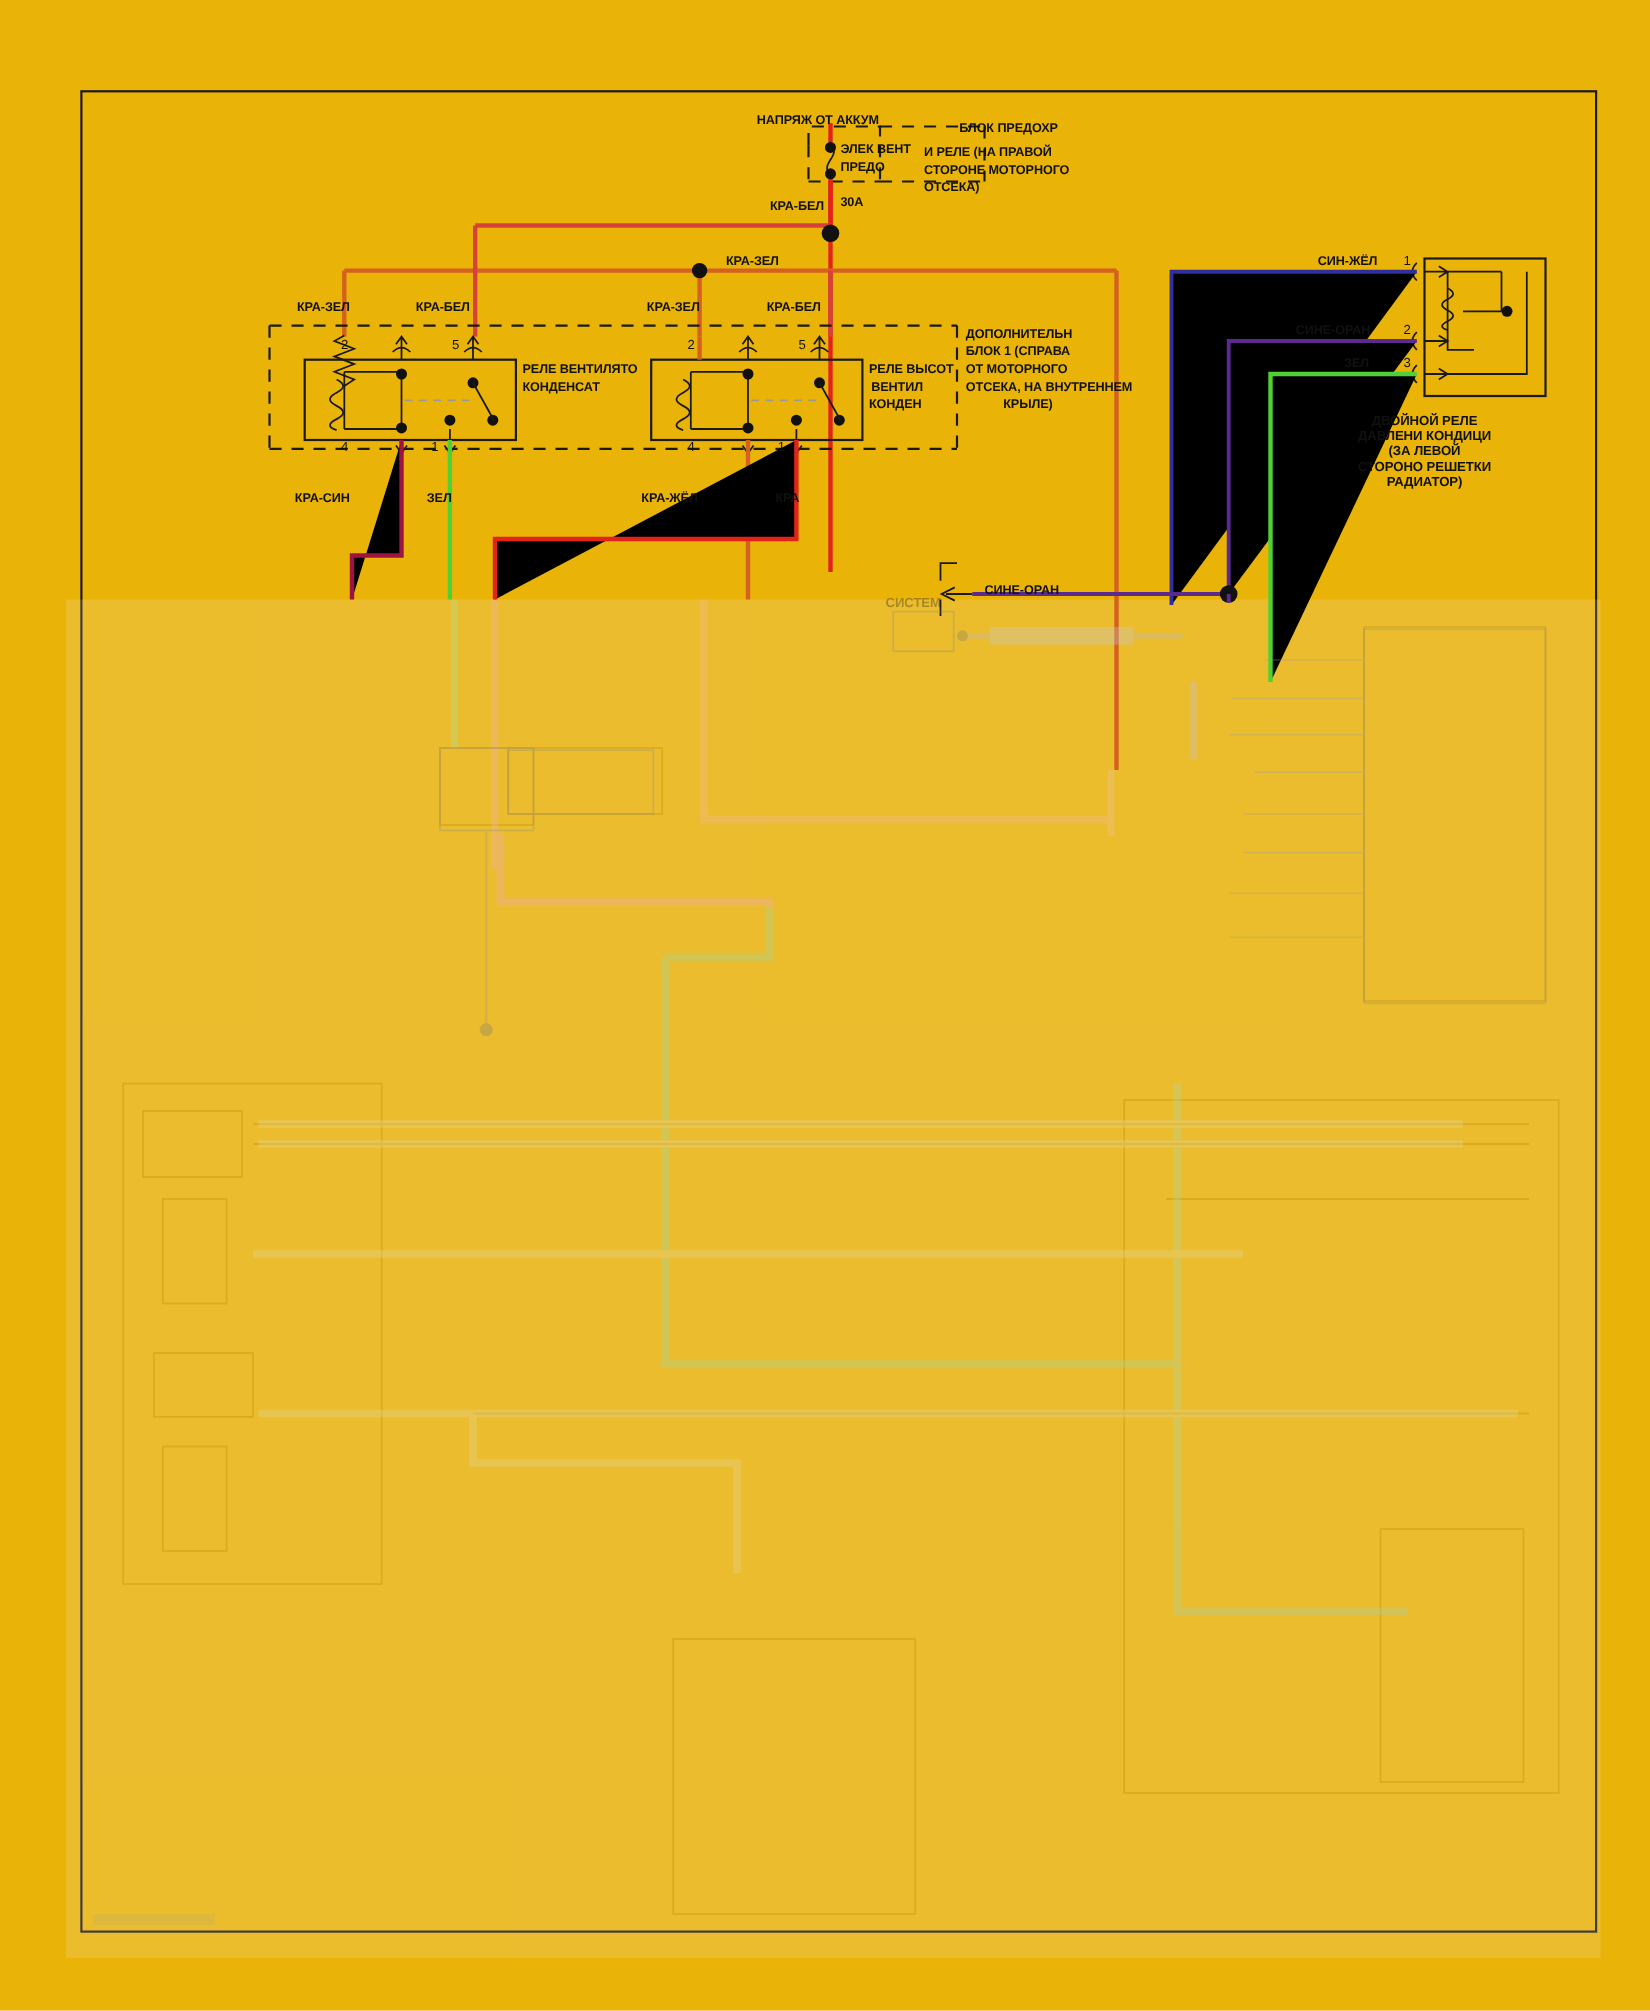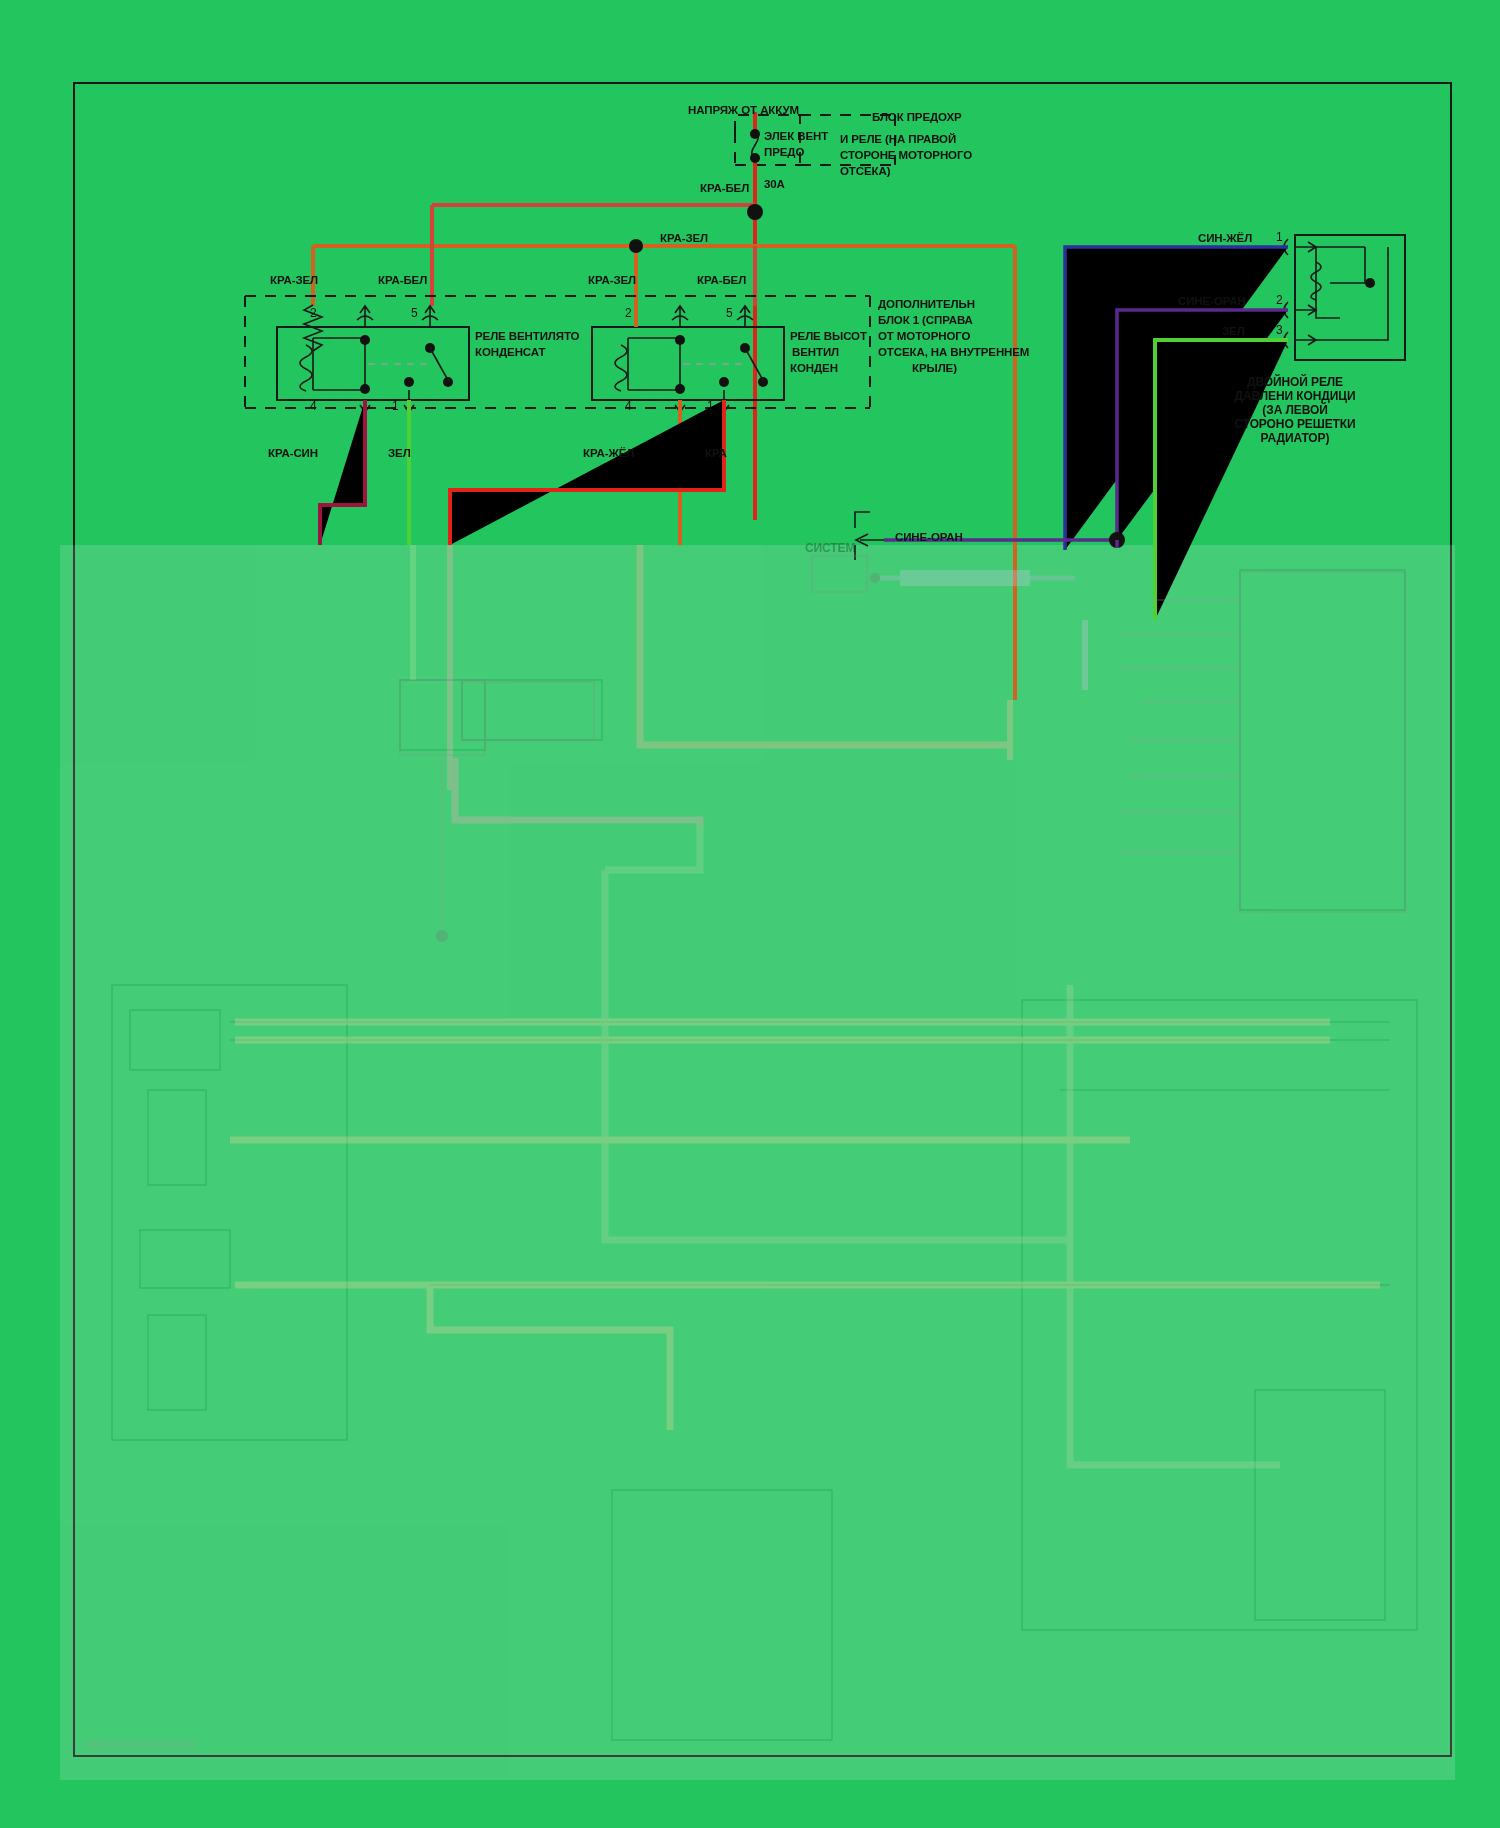--- a/index.html
+++ b/index.html
@@ -1,17 +1,17 @@
 <!DOCTYPE html>
 <html><head>
 <meta charset="utf-8">
 <style>
   html,body{margin:0;padding:0;background:#ffffff;}
   body{font-family:"Liberation Sans",sans-serif;}
-  #page{position:relative;width:1500px;height:1828px;background:#22c55e;overflow:hidden;}
+  #page{position:relative;width:1500px;height:1828px;background:#eab308;overflow:hidden;}
   #diagram{position:absolute;left:0;top:0;width:1500px;height:1828px;}
   .lbl{position:absolute;font-family:"Liberation Sans",sans-serif;font-weight:bold;color:#111;
        white-space:pre;line-height:1.18;letter-spacing:-0.1px;}
   .lbl.sm{font-size:11.5px;}
   .lbl.xs{font-size:12px;}
   .lbl.pin{font-weight:normal;font-size:12px;}
   .lbl.c{text-align:center;}
   .faded{opacity:0.30;}
   .vfaded{opacity:0.16;}
 </style>

